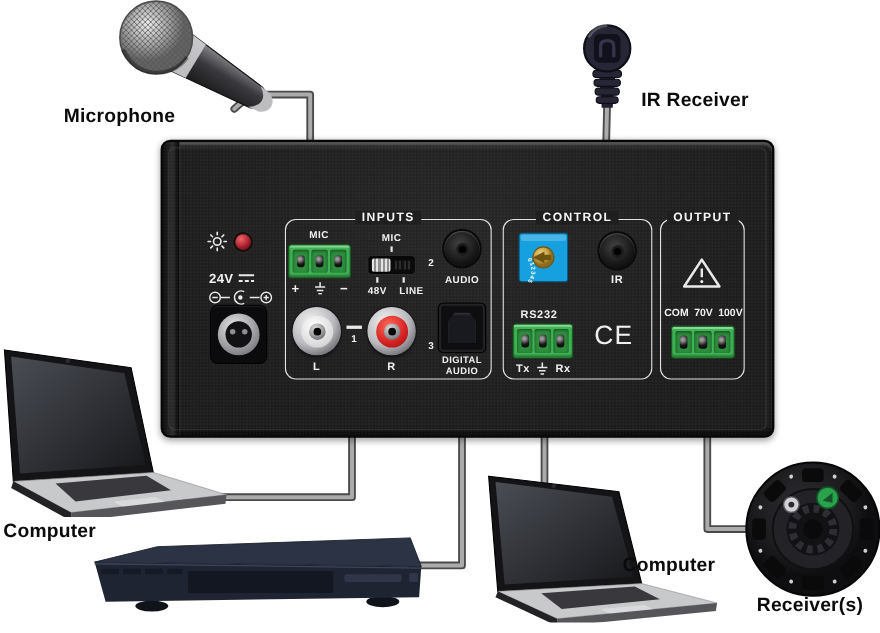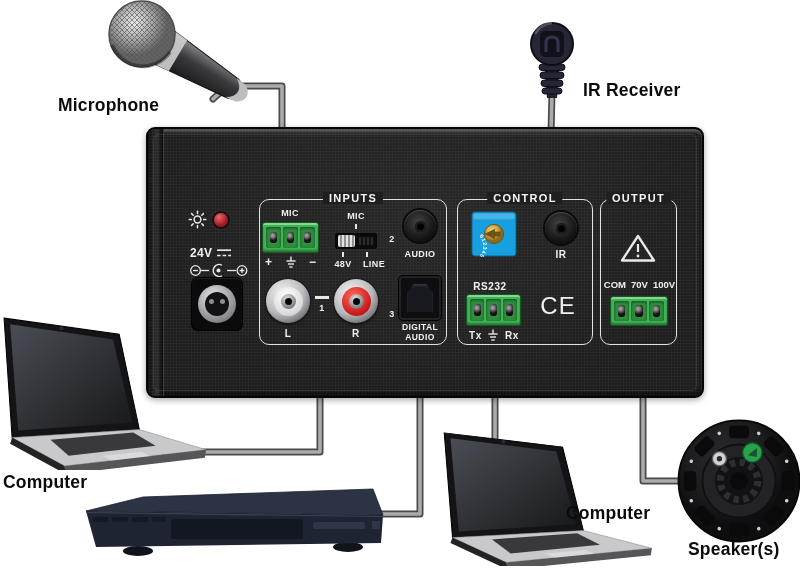--- a/index.html
+++ b/index.html
@@ -456,15 +456,15 @@
     <circle cx="88" cy="41" r="11" fill="#2aa14b" stroke="#12512a" stroke-width="1.5"></circle>
     <path d="M83,44 L93,36 L93,46 Z" fill="#14532c"></path>
     <circle cx="51" cy="48" r="8" fill="#d2d2d4" stroke="#55555a" stroke-width="1.5"></circle>
     <circle cx="51" cy="48" r="3" fill="#2c2c30"></circle>
   </svg>
 
   <div class="devlabel" style="left:58px;top:95px;">Microphone</div>
   <div class="devlabel" style="left:583px;top:80px;">IR Receiver</div>
   <div class="devlabel" style="left:3px;top:472px;">Computer</div>
   <div class="devlabel" style="left:566px;top:503px;">Computer</div>
-  <div class="devlabel" style="left:688px;top:539px;">Speaker(s)</div>
+  <div class="devlabel" style="left:688px;top:539px;">Receiver(s)</div>
 
 </div>
 
 </body></html>

